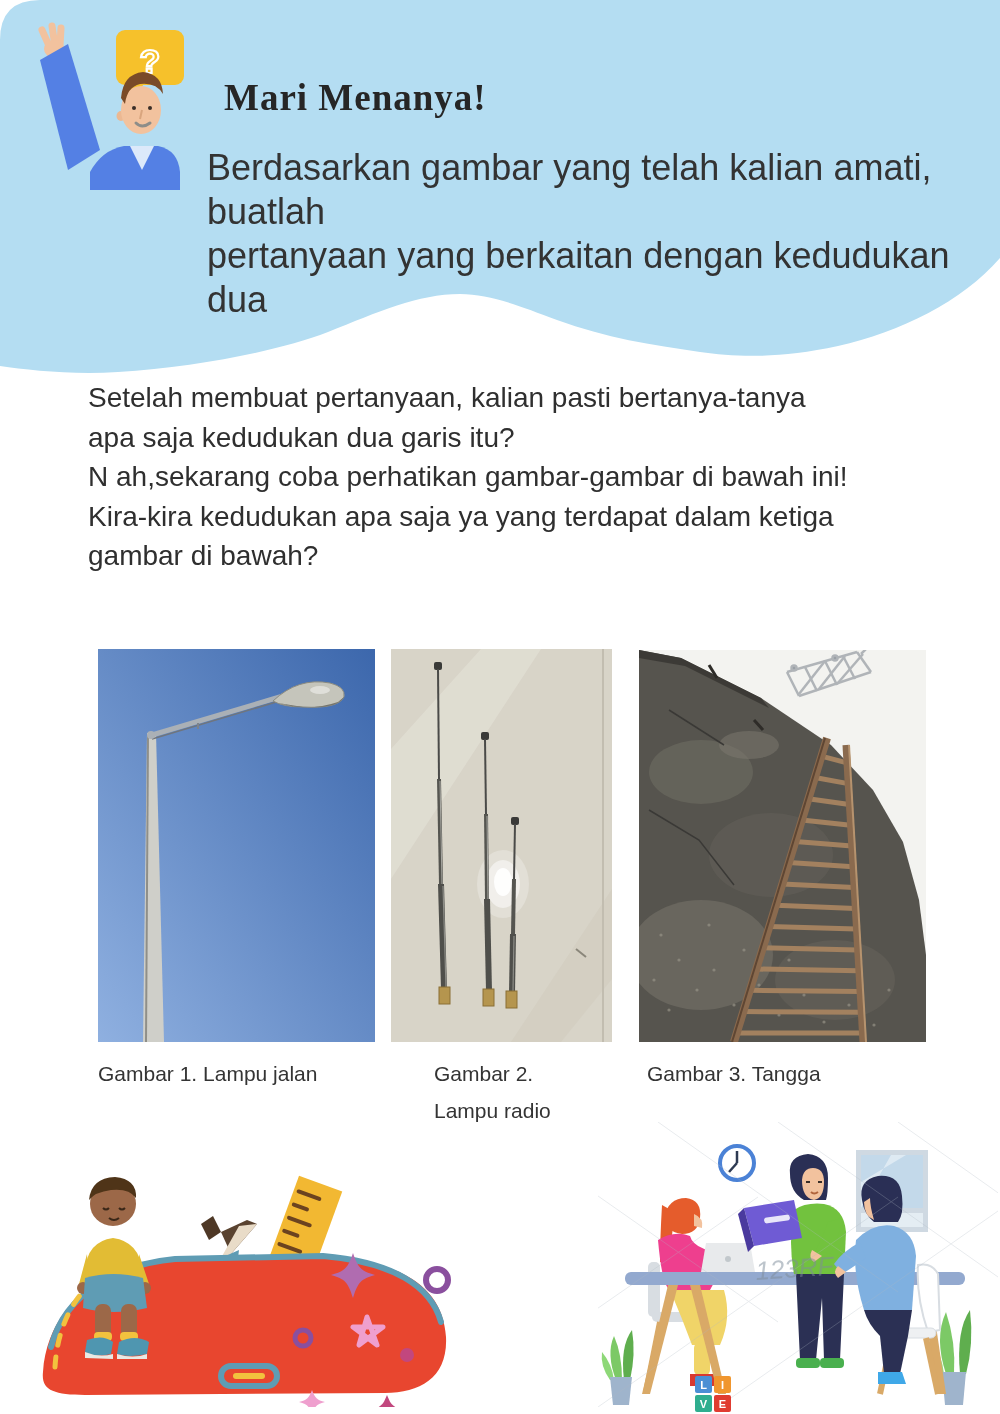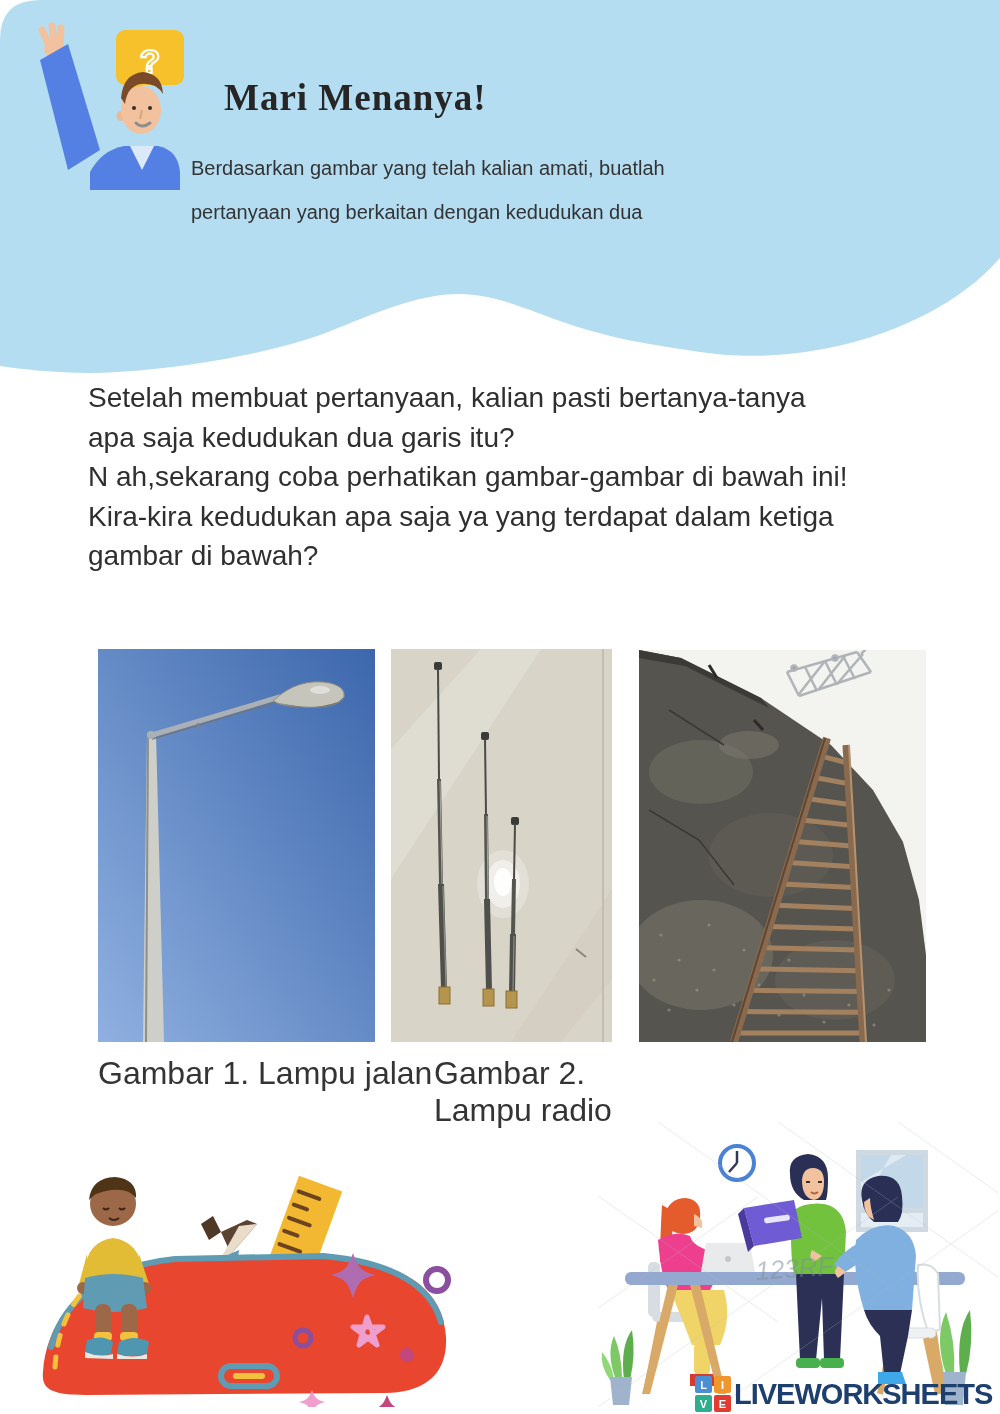--- a/index.html
+++ b/index.html
@@ -10,25 +10,25 @@
   *{margin:0;padding:0;box-sizing:border-box}
   html,body{background:#fff}
   body{font-family:"Liberation Sans",sans-serif;}
   .page{position:relative;width:1000px;height:1414px;margin:0 auto;background:#fff;overflow:hidden}
 
   .header-shape{position:absolute;left:0;top:0;width:1000px;height:380px}
   .header-shape path{fill:var(--header-bg)}
 
   .title{position:absolute;left:224px;top:76px;font-size:37px;font-weight:bold;
          color:var(--title-text);font-family:Liberation Serif, serif;letter-spacing:1px}
-  .header-par{position:absolute;left:191px;top:146px;font-size:20px;line-height:44px;color:#333}
+  .header-par{position:absolute;left:207px;top:146px;font-size:36px;line-height:44px;color:#333}
   .intro{position:absolute;left:88px;top:378px;font-size:28px;line-height:39.5px;color:var(--body-text)}
 
   .photo{position:absolute;display:block}
-  .caption{position:absolute;font-size:32px;line-height:37px;color:#343434}
+  .caption{position:absolute;font-size:21px;line-height:37px;color:#343434}
 
   .illus{position:absolute;display:block}
 
   .logo{position:absolute;left:695px;top:1376px;display:flex;align-items:center;gap:3px}
   .tiles{display:grid;grid-template-columns:17px 17px;grid-template-rows:17px 17px;gap:2px}
   .tile{display:flex;align-items:center;justify-content:center;color:#fff;
         font-size:11px;font-weight:bold;border-radius:2px}
   .tile.t-l{background:var(--tile-blue)} .tile.t-i{background:var(--tile-orange)}
   .tile.t-v{background:var(--tile-teal)} .tile.t-e{background:var(--tile-red)}
   .brand-text{color:var(--brand-navy);font-size:29px;font-weight:bold;letter-spacing:-1px}
@@ -223,20 +223,23 @@
     </g>
   </svg>
 
   <div class="caption" style="left:98px;top:1055px">
     <div>Gambar 1. Lampu jalan</div>
   </div>
   <div class="caption" style="left:434px;top:1055px">
     <div>Gambar 2.</div>
     <div>Lampu radio</div>
   </div>
+  <div class="caption" style="left:647px;top:1055px">
+    <div>Gambar 3. Tangga</div>
+  </div>
 
   <svg class="illus" style="left:25px;top:1162px" width="430" height="245" viewBox="0 0 430 245">
     <g transform="rotate(20 270 92)">
       <rect x="247" y="17" width="46" height="168" fill="#f2b832"></rect>
       <g stroke="#6b4320" stroke-width="4" stroke-linecap="round">
         <line x1="252" y1="32" x2="274" y2="32"></line>
         <line x1="252" y1="46" x2="266" y2="46"></line>
         <line x1="252" y1="60" x2="274" y2="60"></line>
         <line x1="252" y1="74" x2="266" y2="74"></line>
         <line x1="252" y1="88" x2="274" y2="88"></line>
@@ -388,16 +391,15 @@
     </g>
   </svg>
 
   <div class="logo">
     <div class="tiles">
       <span class="tile t-l">L</span>
       <span class="tile t-i">I</span>
       <span class="tile t-v">V</span>
       <span class="tile t-e">E</span>
     </div>
-    <span class="brand-text">LIVEWORKSHEETS</span>
   </div>
 
 </div>
 
 </body></html>

